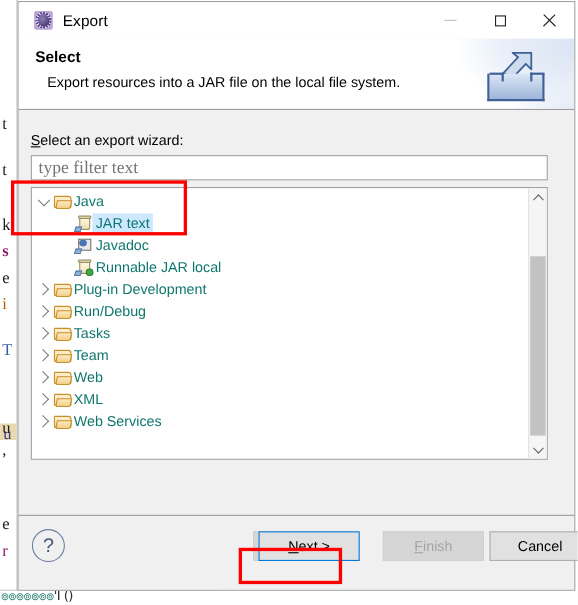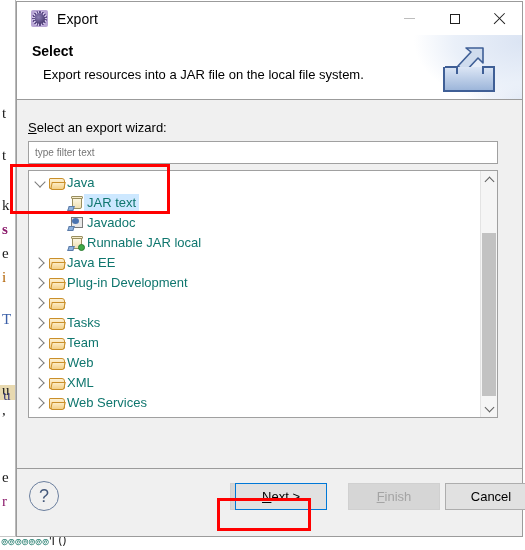--- a/index.html
+++ b/index.html
@@ -112,21 +112,21 @@
   #content{
     flex:1;background:#f0f0f0;position:relative;
   }
   #lbl-wizard{
     position:absolute;left:11px;top:20px;font-size:13px;color:#000;
   }
   #lbl-wizard u{text-decoration:underline;}
   #filter-box{
     position:absolute;left:11px;top:41px;width:470px;height:23px;
     box-sizing:border-box;border:1px solid #a0a0a0;background:#ffffff;
-    font-family:Liberation Sans, sans-serif;font-size:10px;color:#7a7a7a;
+    font-family:Liberation Serif, serif;font-size:16px;color:#7a7a7a;
     padding:0 0 0 6px;line-height:21px;outline:none;
   }
   #tree-box{
     position:absolute;left:11px;top:70px;width:470px;height:248px;
     box-sizing:border-box;border:1px solid #a0a0a0;background:#ffffff;
     display:flex;overflow:hidden;
   }
   #tree-list{flex:1;position:relative;padding-top:2px;}
   .tree-row{
     height:20px;display:flex;align-items:center;font-size:13px;color:#0f766e;
@@ -363,44 +363,33 @@
           <div class="tree-row indent-1">
             <span class="tw">
               <span class="chev collapsed"></span>
             </span>
             <span class="ficon">
               <span class="folder">
                 <span class="back"></span>
                 <span class="front"></span>
               </span>
             </span>
-            <span class="lbl">Java EE</span>
-          </div>
-          <div class="tree-row indent-1">
-            <span class="tw">
-              <span class="chev collapsed"></span>
-            </span>
-            <span class="ficon">
-              <span class="folder">
-                <span class="back"></span>
-                <span class="front"></span>
-              </span>
-            </span>
             <span class="lbl">Plug-in Development</span>
           </div>
           <div class="tree-row indent-1">
             <span class="tw">
               <span class="chev collapsed"></span>
             </span>
             <span class="ficon">
               <span class="folder">
                 <span class="back"></span>
                 <span class="front"></span>
               </span>
             </span>
+            <span class="lbl">Run/Debug</span>
           </div>
           <div class="tree-row indent-1">
             <span class="tw">
               <span class="chev collapsed"></span>
             </span>
             <span class="ficon">
               <span class="folder">
                 <span class="back"></span>
                 <span class="front"></span>
               </span>

